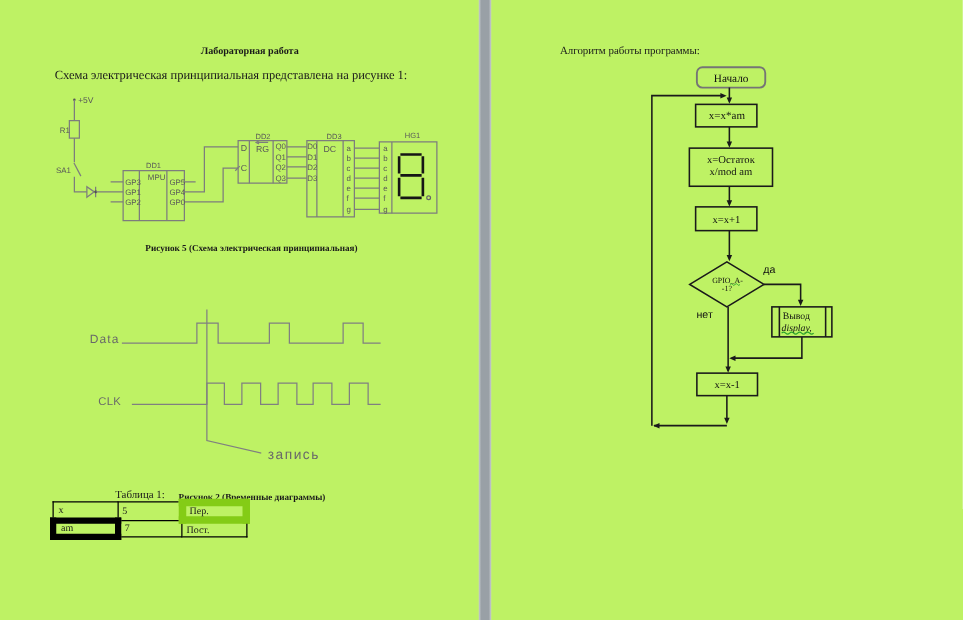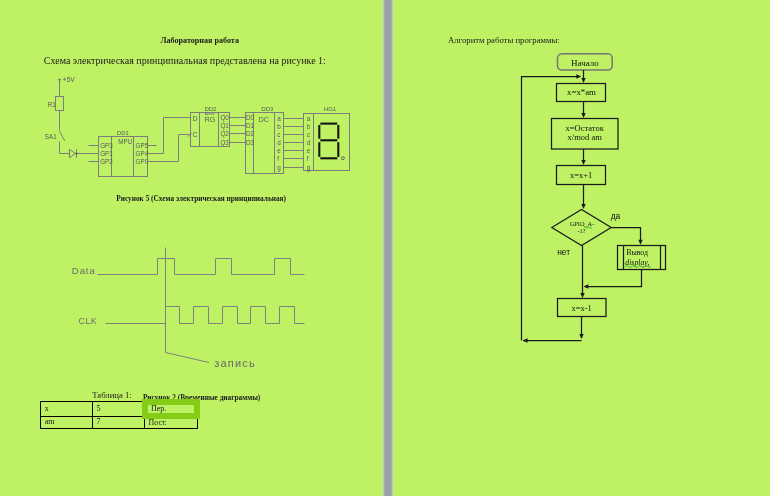--- a/index.html
+++ b/index.html
@@ -196,21 +196,21 @@
 
   <tbody>
 
   <tr>
     <td style="border:1px solid #000;padding:0 0 0 3.8px;">x</td>
     <td style="border:1px solid #000;padding:0 0 0 3.3px;">5</td>
     <td style="border:6px solid #84cc16;padding:0 0 0 3px;">Пер.</td>
   </tr>
 
   <tr>
-    <td style="border:1px solid #000000;padding:0 0 0 3.8px;">am</td>
+    <td style="border:5px solid #000000;padding:0 0 0 3.8px;">am</td>
     <td style="border:1px solid #000;padding:0 0 0 3.3px;">7</td>
     <td style="border:1px solid #000;padding:0 0 0 3px;">Пост.</td>
   </tr>
 
 </tbody>
     </table>
 
 <div class="abs" style="font-size:8.7px;left:448px;top:35.4px;">Алгоритм работы программы:</div>
 
 <svg class="abs" style="left:505px;top:48px;" width="175" height="300" viewBox="505 48 175 300" fill="none">

